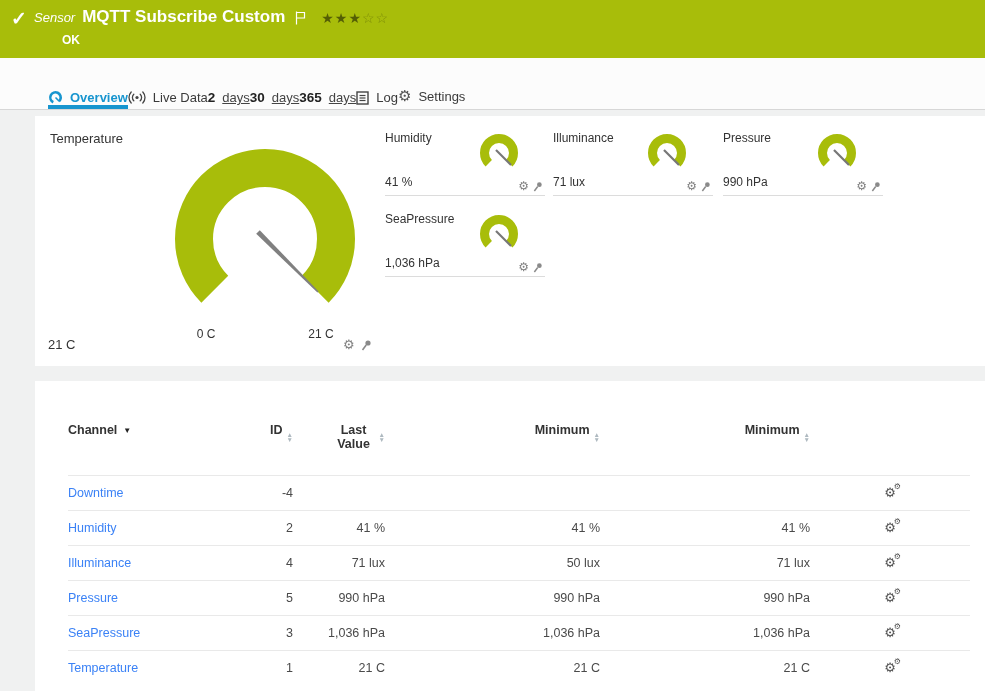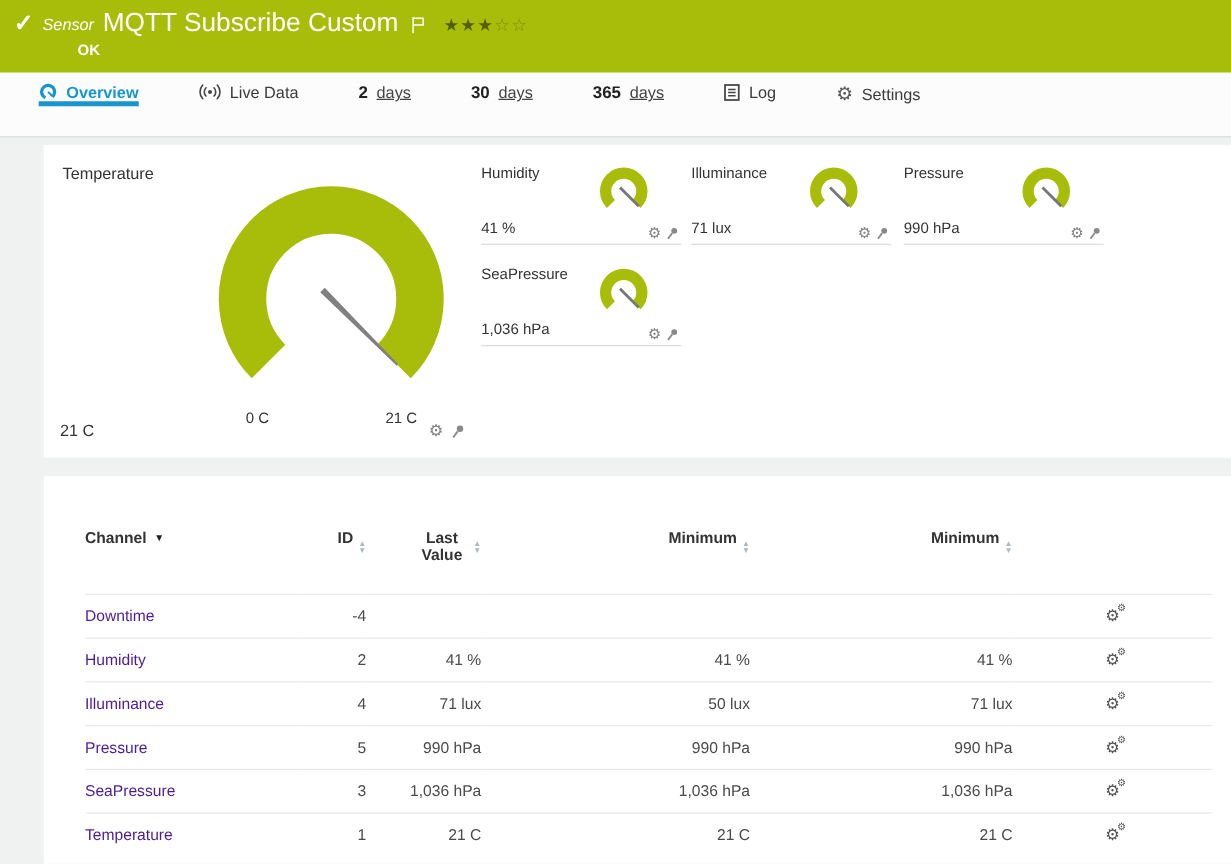--- a/index.html
+++ b/index.html
@@ -4,30 +4,30 @@
 <style>
   * { margin:0; padding:0; box-sizing:border-box; }
   html,body { width:985px; height:691px; overflow:hidden;
     font-family:"Liberation Sans",sans-serif; background:#f0f1f1; }
 
   
   .header { height:58px; background:#a8bd0a; position:relative; color:#fff; }
   .hdr-check { position:absolute; left:11px; top:7px; font-size:19px; font-weight:bold; }
   .hdr-line1 { position:absolute; left:34px; top:7px; display:flex; align-items:center; gap:7px; }
   .hdr-type { font-style:italic; font-size:13px; }
-  .hdr-title { font-weight:normal; font-size:21px; }
+  .hdr-title { font-weight:bold; font-size:17px; }
   .hdr-flag { margin-left:3px; margin-top:2px; }
   .stars { margin-left:8px; font-size:14px; letter-spacing:1px; margin-top:1px; cursor:pointer; }
   .stars .filled { color:rgba(0,0,0,0.5); }
   .stars .empty { color:rgba(0,0,0,0.28); }
   .hdr-status { position:absolute; left:62px; top:33px; font-weight:bold; font-size:12px; }
 
   
   .tabbar { height:52px; background:#fcfcfc; border-bottom:1px solid #d7d7d7;
-    display:flex; align-items:flex-start; padding-left:31px; gap:48px; }
+    display:flex; align-items:flex-end; padding-left:48px; }
   .tab { display:flex; align-items:center; gap:7px; font-size:13px; color:#3a3a3a;
     cursor:pointer; border-bottom:4px solid transparent; padding-top:8px; white-space:nowrap; }
   .tab.active { color:#1795cf; border-bottom-color:#1795cf; font-weight:bold; }
   .tab .num { font-weight:bold; font-size:13.5px; color:#222; }
   .tab .lbl { color:#444;text-decoration:underline; }
   .tab .gearglyph { font-size:15px; color:#555; }
 
   
   .content { padding:6px 0 0 35px; }
   .card { background:#fff; width:950px; }
@@ -50,21 +50,21 @@
   .mini-gauge { position:absolute; left:88px; top:6px; }
   .mini-icons { position:absolute; right:2px; bottom:3px; display:flex; gap:4px; align-items:center; }
   .mini-icons .gear { font-size:12px; }
 
   
   table { border-collapse:collapse; table-layout:fixed; font-size:12.5px; color:#4a4a4a; }
   th { font-weight:bold; color:#333; text-align:right; vertical-align:top; padding:0 0 24px 0;margin-top:20px; }
   th.ch { text-align:left; }
   th .wrapw { display:inline-block; width:42px; text-align:center; vertical-align:top; }
   td { padding:10px 0; border-top:1px solid #e9e9e9; text-align:right; }
-  td.ch { text-align:left; color:#4c1d95; }
+  td.ch { text-align:left; color:#3b82f6; }
   td.act, th.act { text-align:center; }
   .drop { font-size:8px; color:#222; margin-left:6px; vertical-align:1px; cursor:pointer; }
   .sort { display:inline-flex; flex-direction:column; margin-left:4px; vertical-align:-3px; cursor:pointer; }
   .sort i { font-style:normal; font-size:6.5px; line-height:4.5px; color:#aeb9c0; }
   .rowgear { position:relative; display:inline-block; color:#555; font-size:13px; cursor:pointer; line-height:1; }
   .rowgear .sm { position:absolute; font-size:8px; right:-5px; top:-3px; color:#555; }
 </style>
 </head>
 <body>
 

